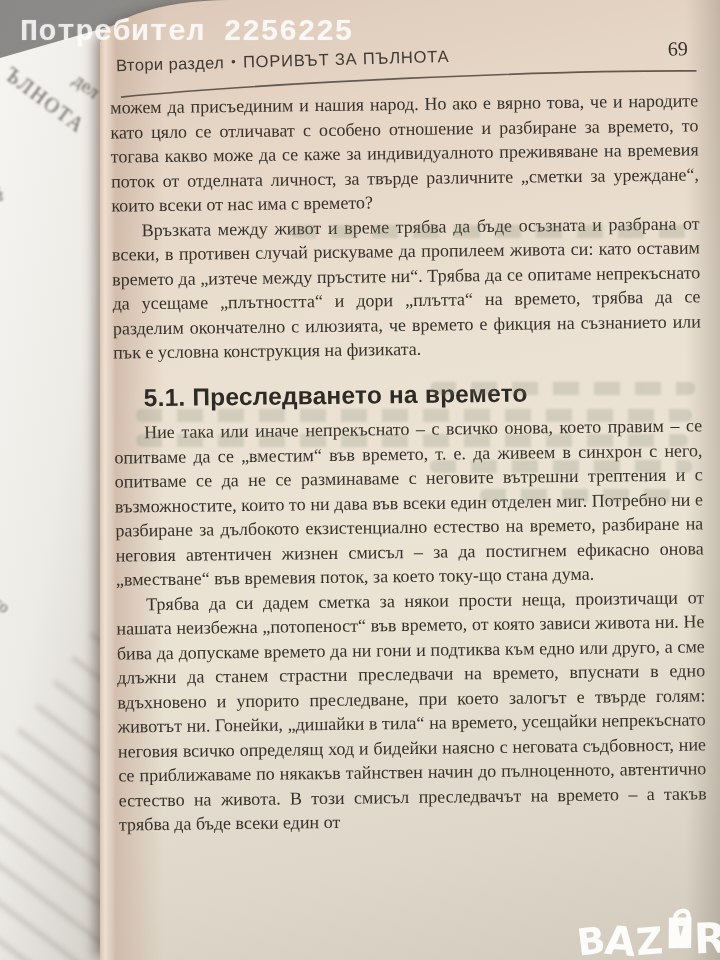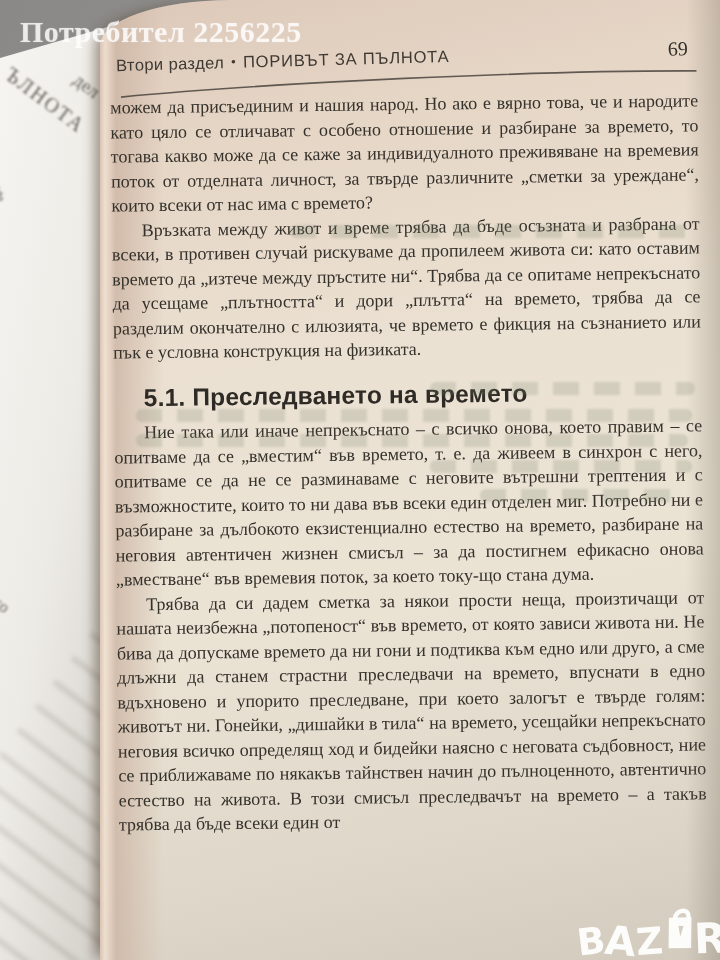--- a/index.html
+++ b/index.html
@@ -76,21 +76,21 @@
   }
   
   .ghost{
     position:absolute;height:13px;border-radius:6px;z-index:1;
     background:repeating-linear-gradient(90deg,rgba(122,134,110,.22) 0 26px,rgba(122,134,110,0) 26px 41px);
     filter:blur(1.3px);pointer-events:none;
   }
   
   .user-watermark{
     position:absolute;left:20px;top:15px;z-index:5;
-    font-family:Liberation Serif, serif;
+    font-family:Liberation Mono, monospace;
     font-size:30px;font-weight:700;letter-spacing:.5px;
     color:rgba(255,255,255,.78);text-shadow:0 0 2px rgba(255,255,255,.25);
   }
   
   .bazar{
     position:absolute;right:-6px;bottom:0px;z-index:5;display:flex;align-items:flex-end;
     font-family:"DejaVu Sans","Liberation Sans",sans-serif;font-weight:700;
     color:rgba(255,255,255,.93);line-height:1;
   }
   .bz{display:inline-block;}

